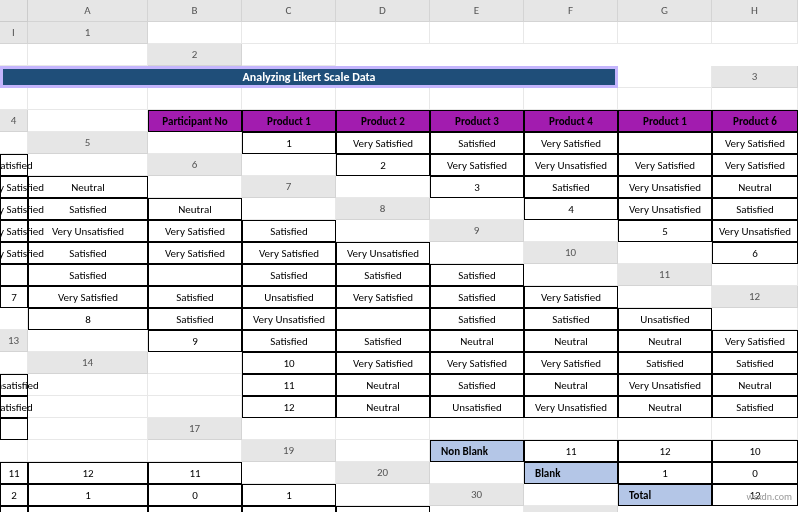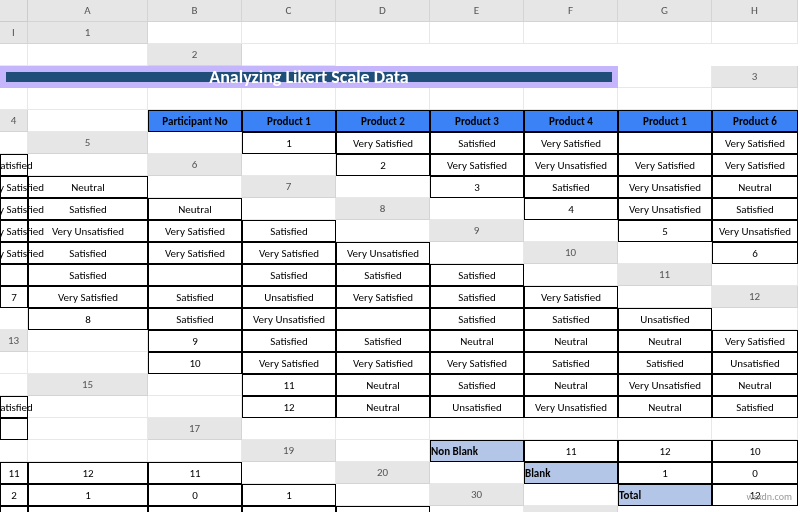--- a/index.html
+++ b/index.html
@@ -46,30 +46,30 @@
     border-right: 1px solid #e8e8e8;
     border-bottom: 1px solid #e8e8e8;
     display:flex;align-items:center;justify-content:center;
     padding: 0 4px;
     white-space: nowrap;
   }
   .title {
     background: #1f4e79;
     color: #fff;
     font-weight: bold;
-    font-size: 18px;
-    border: 6px solid #c4b5fd;
+    font-size: 12px;
+    border: 3px solid #c4b5fd;
   }
   .thead {
-    background: #3b82f6;
+    background: #a21caf;
     font-weight: bold;
     border: 1px solid #000;
   }
   .td  { border: 1px solid #000; }
-  .lab { background: #b4c6e7; font-weight: bold; text-align:left; justify-content:flex-start; padding-left:0; border:1px solid #000;}
+  .lab { background: #b4c6e7; font-weight: bold; text-align:left; justify-content:flex-start; padding-left:10px; border:1px solid #000;}
   .watermark {
     position: absolute;
     right: 8px; bottom: 9px;
     font-size: 10px;
     color: #999;
   }
 </style>
 </head>
 <body>
 
@@ -201,30 +201,30 @@
     <div class="rowhdr">13</div>
     <div class="cell"></div>
     <div class="cell td">9</div>
     <div class="cell td">Satisfied</div>
     <div class="cell td">Satisfied</div>
     <div class="cell td">Neutral</div>
     <div class="cell td">Neutral</div>
     <div class="cell td">Neutral</div>
     <div class="cell td">Very Satisfied</div>
     <div class="cell"></div>
+    <div class="rowhdr">14</div>
     <div class="cell"></div>
     <div class="cell td">10</div>
     <div class="cell td">Very Satisfied</div>
     <div class="cell td">Very Satisfied</div>
     <div class="cell td">Very Satisfied</div>
     <div class="cell td">Satisfied</div>
     <div class="cell td">Satisfied</div>
     <div class="cell td">Unsatisfied</div>
     <div class="cell"></div>
-    <div class="rowhdr">15</div>
     <div class="cell"></div>
     <div class="cell td">11</div>
     <div class="cell td">Neutral</div>
     <div class="cell td">Satisfied</div>
     <div class="cell td">Neutral</div>
     <div class="cell td">Very Unsatisfied</div>
     <div class="cell td">Neutral</div>
     <div class="cell td">Satisfied</div>
     <div class="cell"></div>
     <div class="cell"></div>

